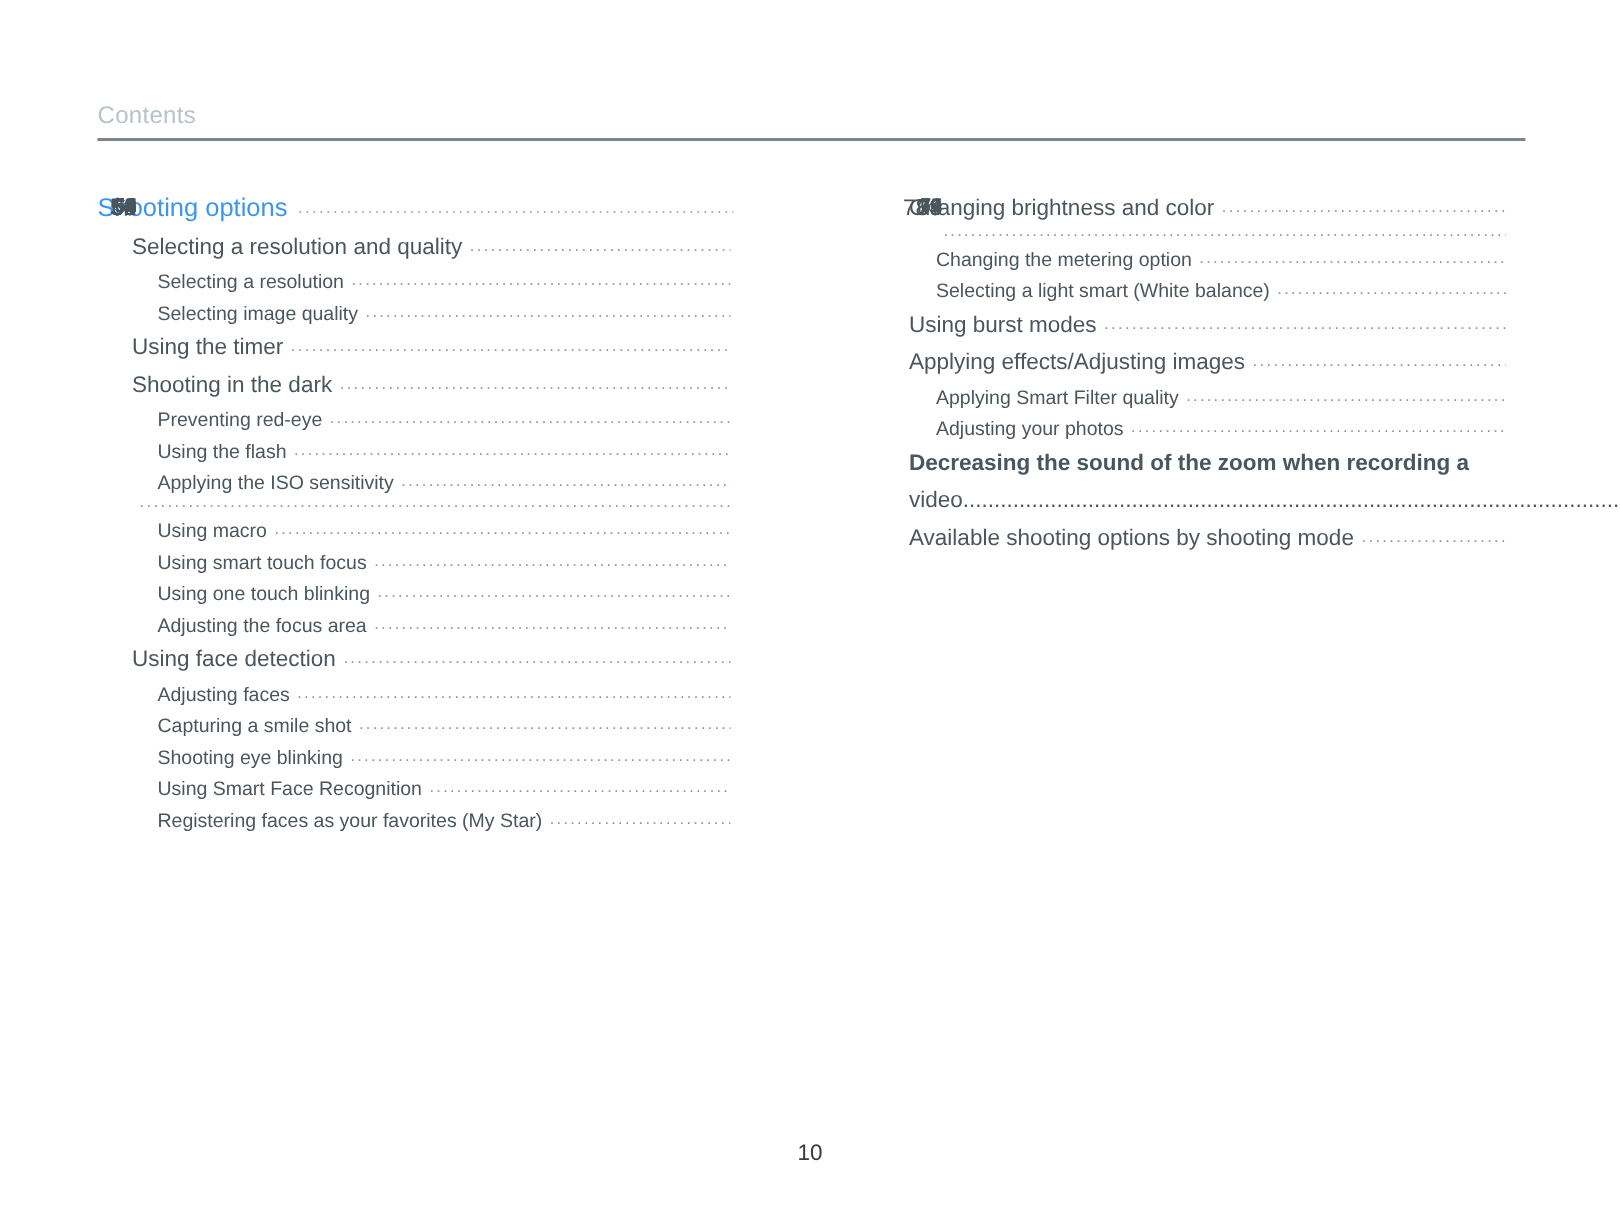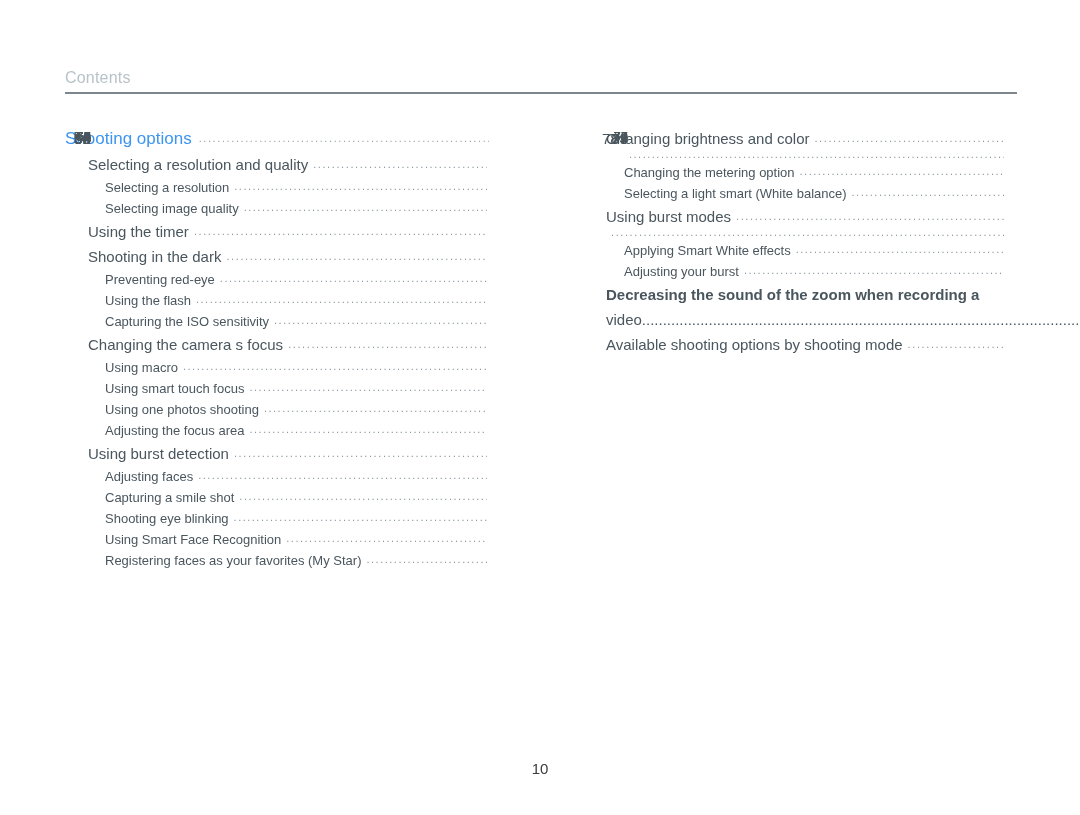--- a/index.html
+++ b/index.html
@@ -198,51 +198,50 @@
           <span class="label">Preventing red-eye</span>
           <span class="leader">........................................................................................................................................................</span>
           <span class="page">59</span>
         </div>
         <div class="entry lvl2">
           <span class="label">Using the flash</span>
           <span class="leader">........................................................................................................................................................</span>
           <span class="page">59</span>
         </div>
         <div class="entry lvl2">
-          <span class="label">Capturing the ISO sensitivity</span>
+          <span class="label">Applying the ISO sensitivity</span>
           <span class="leader">........................................................................................................................................................</span>
           <span class="page">61</span>
         </div>
         <div class="entry lvl1">
-          <span class="label">Changing the camera s focus</span>
           <span class="leader">........................................................................................................................................................</span>
           <span class="page">62</span>
         </div>
         <div class="entry lvl2">
           <span class="label">Using macro</span>
           <span class="leader">........................................................................................................................................................</span>
           <span class="page">62</span>
         </div>
         <div class="entry lvl2">
           <span class="label">Using smart touch focus</span>
           <span class="leader">........................................................................................................................................................</span>
           <span class="page">63</span>
         </div>
         <div class="entry lvl2">
-          <span class="label">Using one photos shooting</span>
+          <span class="label">Using one touch blinking</span>
           <span class="leader">........................................................................................................................................................</span>
           <span class="page">64</span>
         </div>
         <div class="entry lvl2">
           <span class="label">Adjusting the focus area</span>
           <span class="leader">........................................................................................................................................................</span>
           <span class="page">64</span>
         </div>
         <div class="entry lvl1">
-          <span class="label">Using burst detection</span>
+          <span class="label">Using face detection</span>
           <span class="leader">........................................................................................................................................................</span>
           <span class="page">65</span>
         </div>
         <div class="entry lvl2">
           <span class="label">Adjusting faces</span>
           <span class="leader">........................................................................................................................................................</span>
           <span class="page">65</span>
         </div>
         <div class="entry lvl2">
           <span class="label">Capturing a smile shot</span>
@@ -284,30 +283,31 @@
           <span class="label">Selecting a light smart (White balance)</span>
           <span class="leader">........................................................................................................................................................</span>
           <span class="page">71</span>
         </div>
         <div class="entry lvl1">
           <span class="label">Using burst modes</span>
           <span class="leader">........................................................................................................................................................</span>
           <span class="page">73</span>
         </div>
         <div class="entry lvl1">
+          <span class="label">Applying effects/Adjusting images</span>
           <span class="leader">........................................................................................................................................................</span>
           <span class="page">74</span>
         </div>
         <div class="entry lvl2">
-          <span class="label">Applying Smart White effects</span>
+          <span class="label">Applying Smart Filter quality</span>
           <span class="leader">........................................................................................................................................................</span>
           <span class="page">74</span>
         </div>
         <div class="entry lvl2">
-          <span class="label">Adjusting your burst</span>
+          <span class="label">Adjusting your photos</span>
           <span class="leader">........................................................................................................................................................</span>
           <span class="page">77</span>
         </div>
         <div class="entry-wrap">
           <div class="wrap-first">Decreasing the sound of the zoom when recording a</div>
           <div class="wrap-second">
             <span class="label">video</span>
             <span class="leader">........................................................................................................................................................</span>
             <span class="page" style="width: 26px;">78</span>
           </div>

